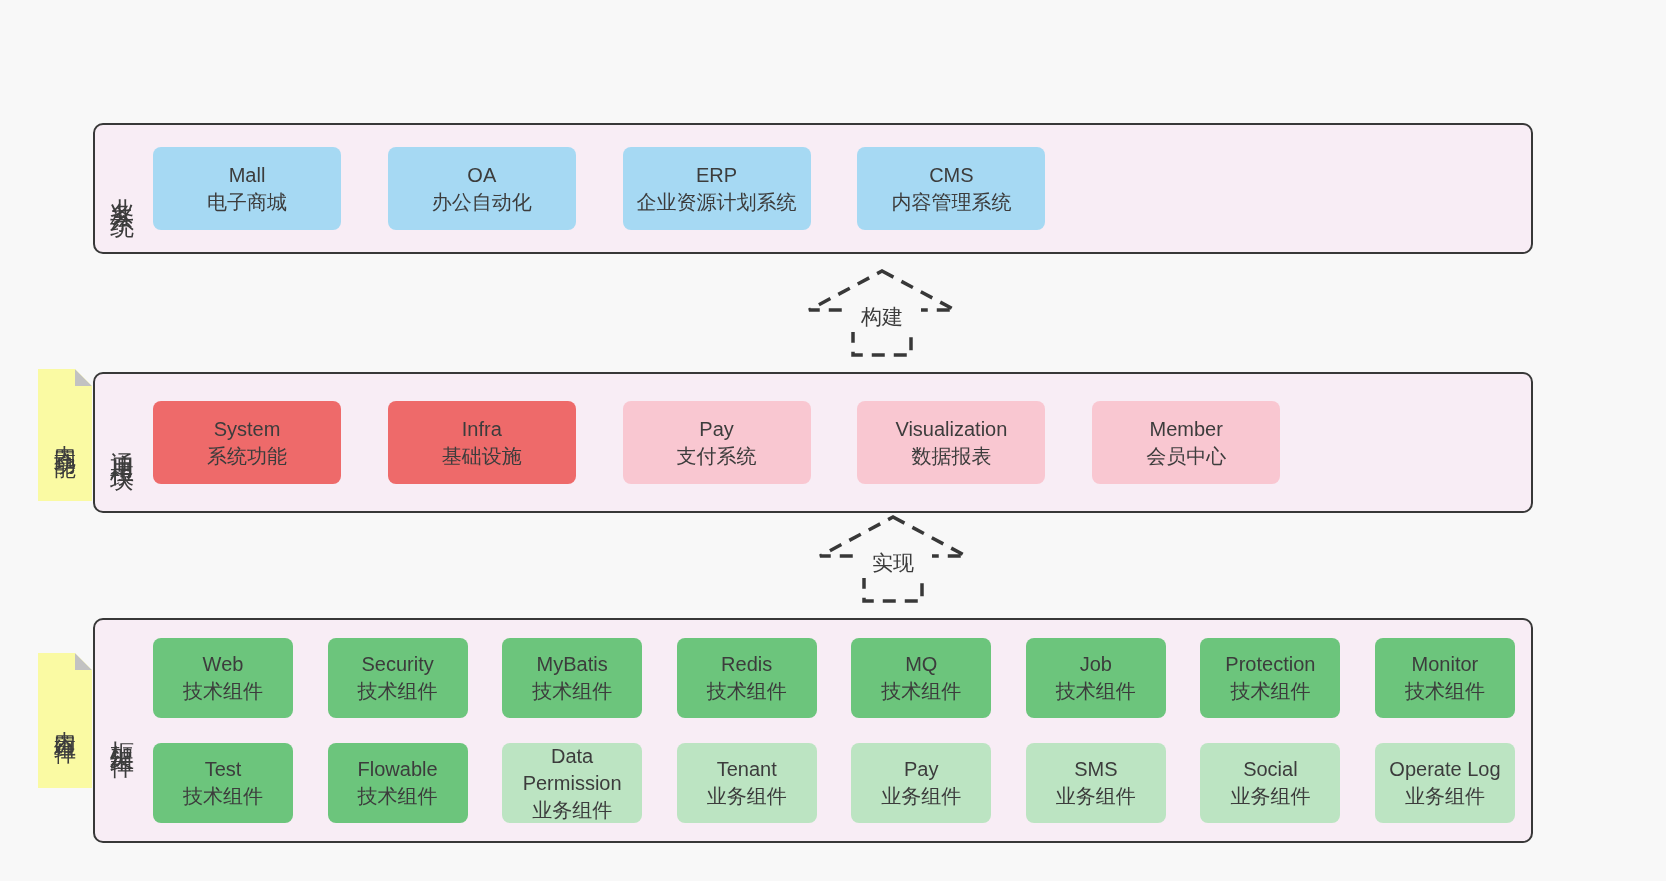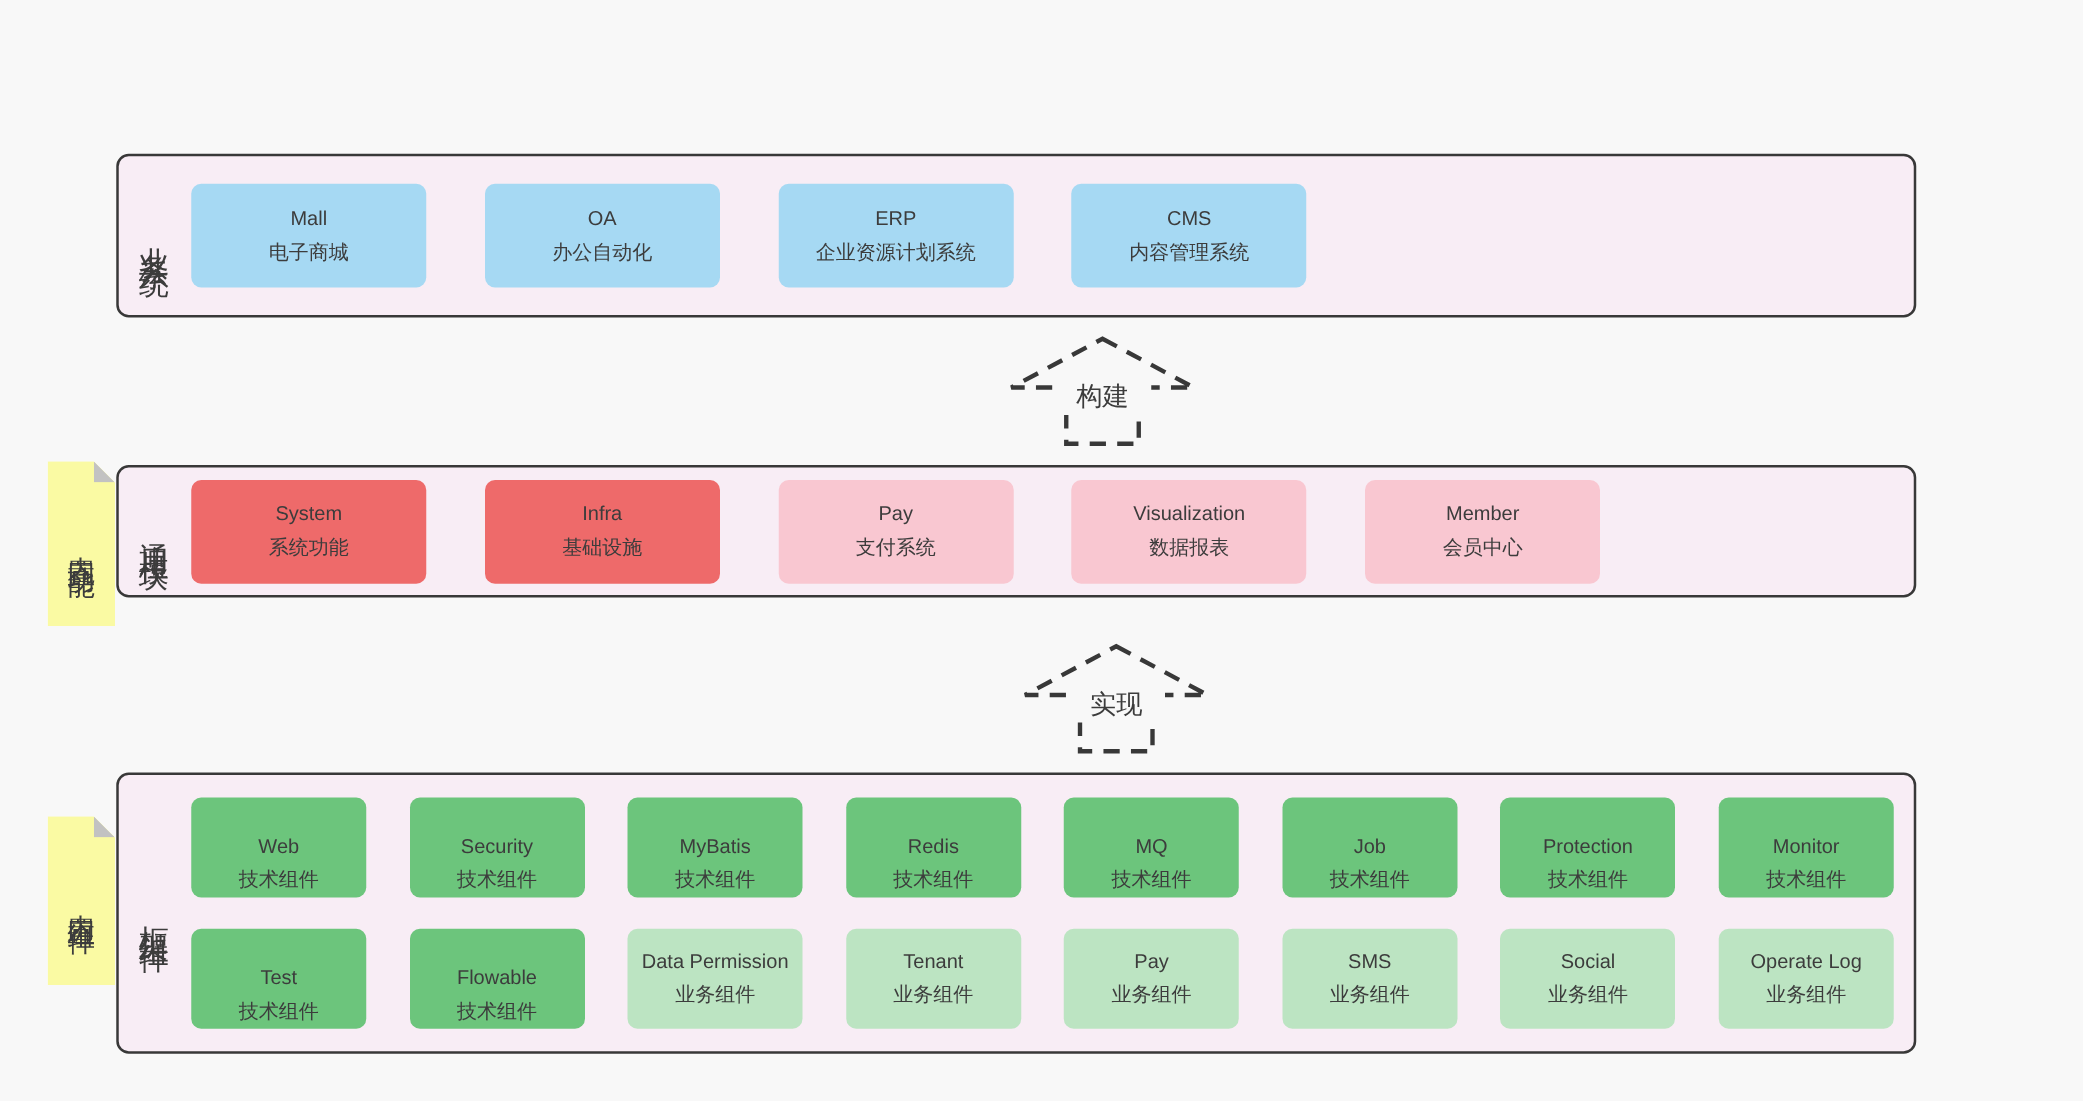--- a/index.html
+++ b/index.html
@@ -10,46 +10,46 @@
     color:var(--text,#3c3c3c);
     position:relative;overflow:hidden;
   }
   .panel{
     position:absolute;left:93px;width:1440px;
     background:var(--panel-bg,#f8edf5);
     border:2px solid var(--panel-border,#383838);
     border-radius:10px;box-sizing:border-box;
   }
   #sec-business{top:123px;height:131px;}
-  #sec-modules{top:372px;height:106px;}
+  #sec-modules{top:372px;height:141px;}
   #sec-framework{top:618px;height:225px;}
   .v-label{
     position:absolute;left:0;top:0;bottom:0;width:54px;
     display:flex;align-items:center;justify-content:center;
     writing-mode:vertical-rl;text-orientation:upright;
     font-size:24px;letter-spacing:5px;color:var(--text,#3c3c3c);
   }
   .boxes{
     position:absolute;left:58px;right:16px;top:0;bottom:0;
     display:grid;justify-content:space-between;align-content:center;
     row-gap:25px;
   }
   .grid6{grid-template-columns:repeat(6,188px);}
   .grid8{grid-template-columns:repeat(8,140px);}
   .box{
     border-radius:8px;
     display:flex;flex-direction:column;align-items:center;justify-content:center;
-    text-align:center;font-size:16px;line-height:27px;color:var(--text,#3c3c3c);
+    text-align:center;font-size:20px;line-height:27px;color:var(--text,#3c3c3c);
   }
   .grid6 .box{height:83px;}
   .grid8 .box{height:80px;}
   .v-blue{background:var(--blue,#a6d9f3);}
   .v-red{background:var(--red,#ee6a6a);}
   .v-pink{background:var(--pink,#f9c7d1);}
-  .v-green{background:var(--green,#6cc57c);justify-content:flex-end;}
+  .v-green{background:var(--green,#6cc57c);}
   .v-lightgreen{background:var(--light-green,#bce4c2);}
   .sticky{
     position:absolute;left:38px;width:54px;
     background:var(--sticky-yellow,#fafaa3);
     display:flex;align-items:center;justify-content:center;
     clip-path:polygon(0 0,calc(100% - 17px) 0,100% 17px,100% 100%,0 100%);
   }
   #sticky-features{top:369px;height:132px;}
   #sticky-components{top:653px;height:135px;}
   .sticky .fold{

